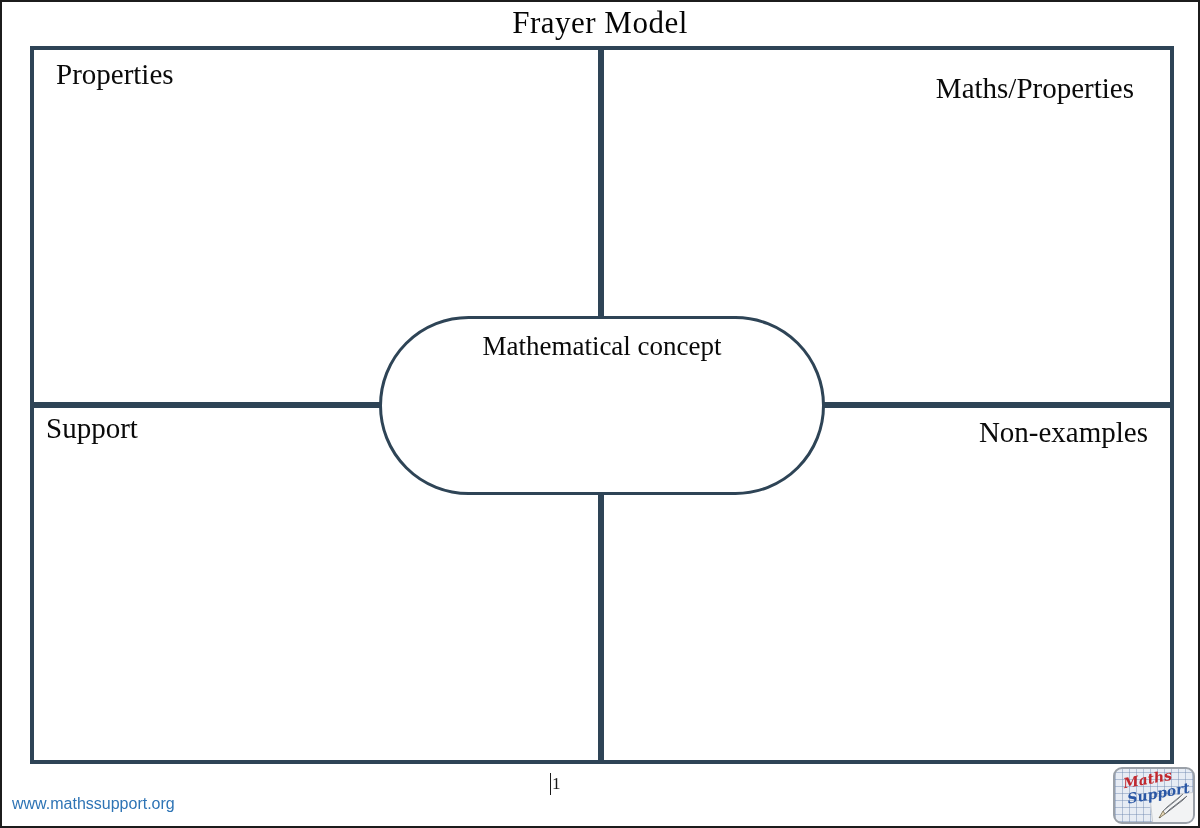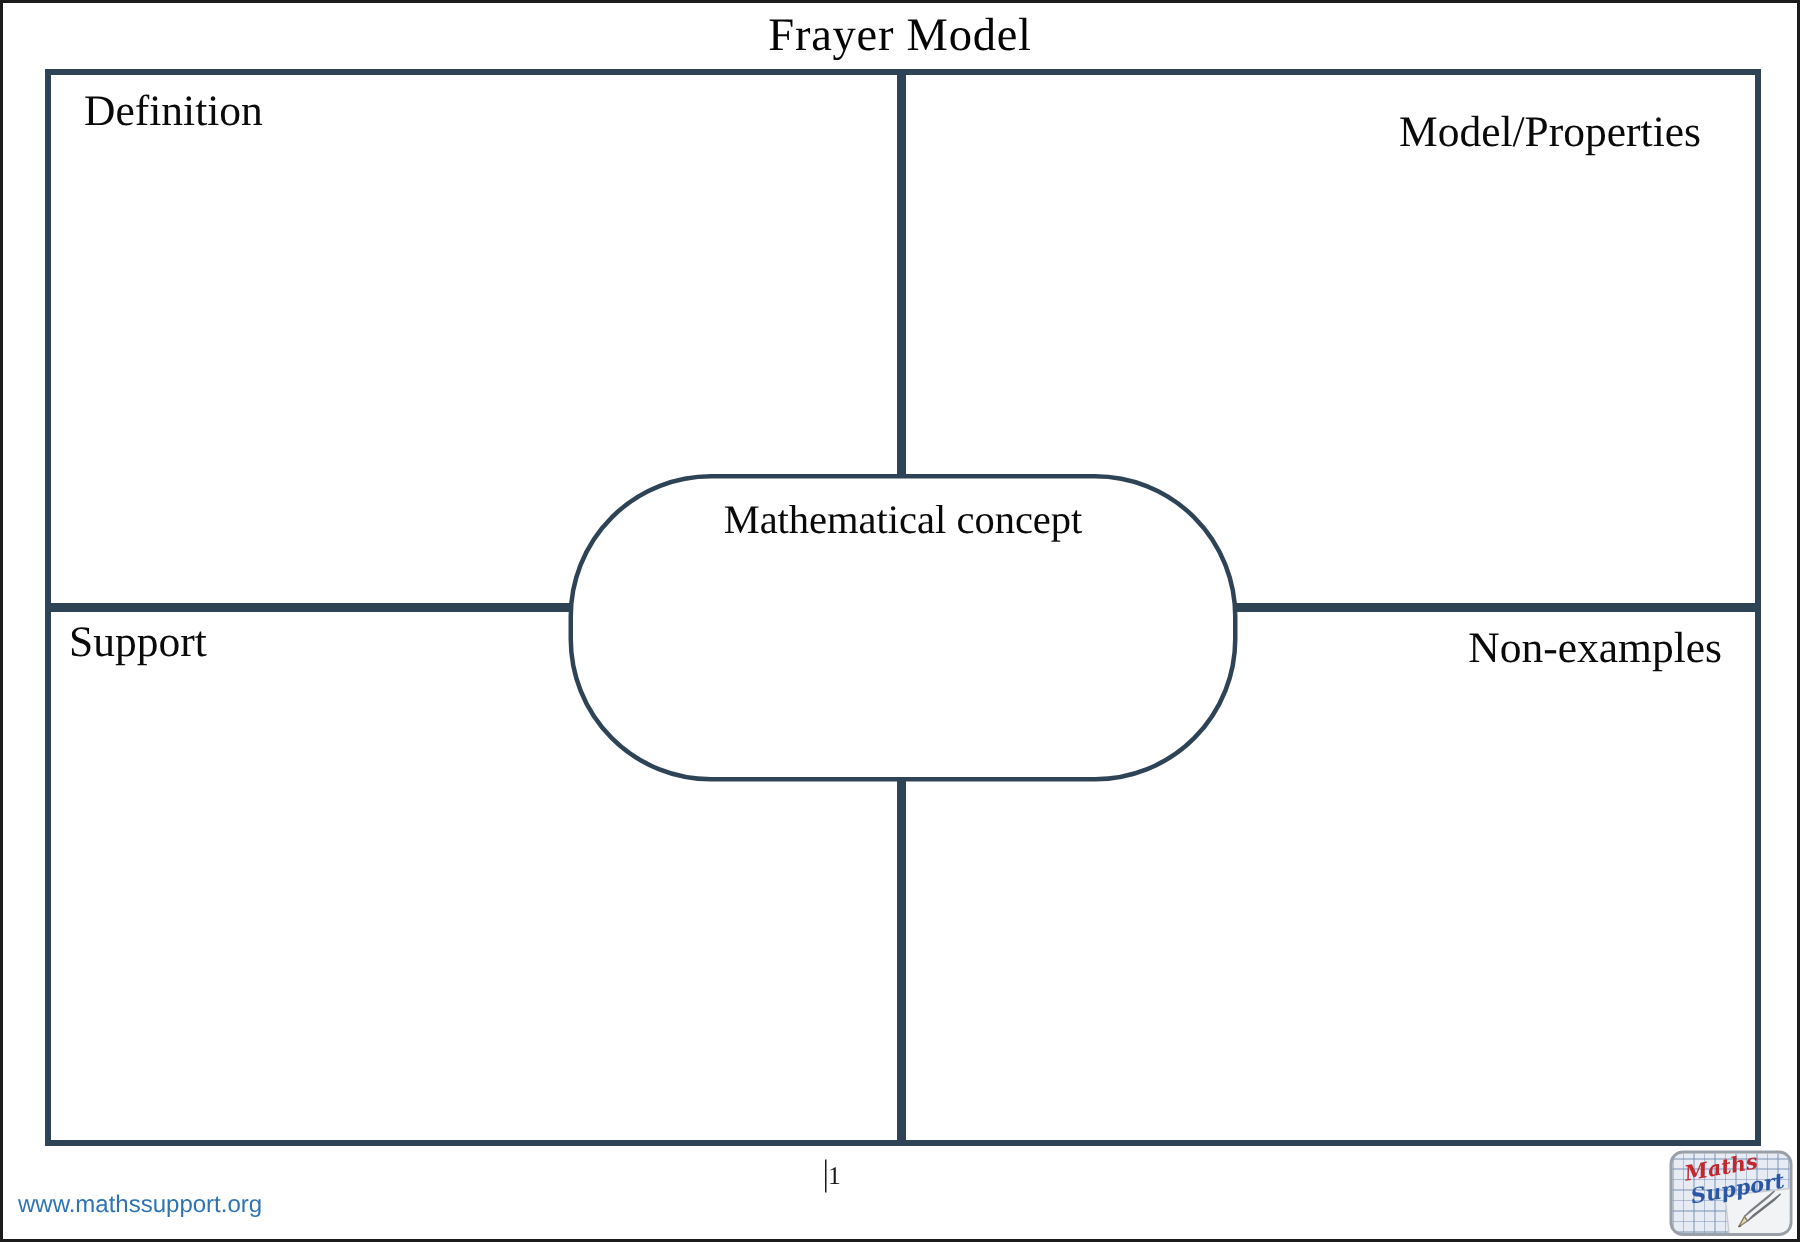--- a/index.html
+++ b/index.html
@@ -28,21 +28,21 @@
     width:6px; height:100%;
     background:#2e4456;
   }
   .h-line {
     position:absolute; left:0; top:352px;
     width:100%; height:6px;
     background:#2e4456;
   }
   .oval {
     position:absolute; left:345px; top:266px;
-    width:446px; height:205px;
+    width:446px; height:179px;
     background:#ffffff;
     border:3px solid #2e4456;
     border-radius:95px;
     z-index:2;
   }
   .oval-label {
     margin-top:12px;
     text-align:center;
     font-size:27px; color:#090909;
   }
@@ -115,23 +115,23 @@
 <body>
 
 <div class="page">
 
   <div class="title">Frayer Model</div>
 
   <div class="frame">
     <div class="v-line"></div>
     <div class="h-line"></div>
 
-    <div class="q-label q-def">Definition</div>
+    <div class="q-label q-def">Properties</div>
 
-    <div class="q-label q-facts">Model/Properties</div>
+    <div class="q-label q-facts">Maths/Properties</div>
 
     <div class="q-label q-ex">Support</div>
 
     <div class="q-label q-nonex">Non-examples</div>
 
     <div class="oval">
       <div class="oval-label">Mathematical concept</div>
     </div>
   </div>
 

